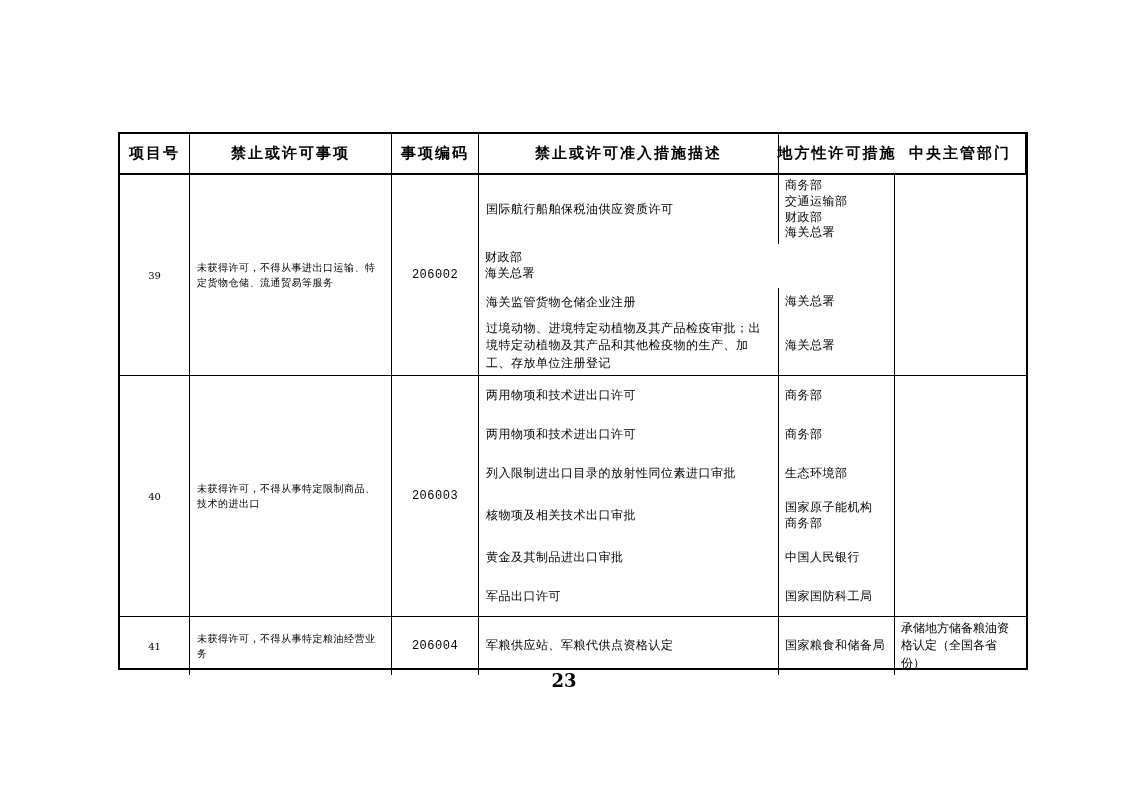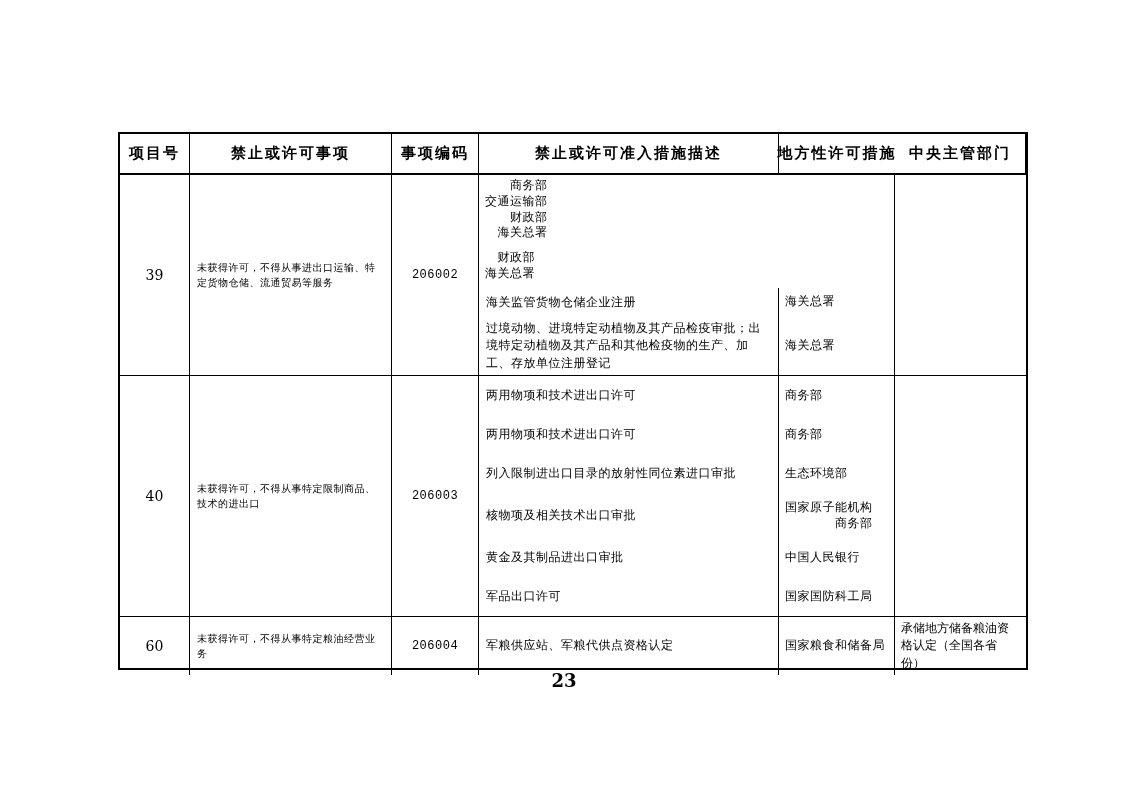--- a/index.html
+++ b/index.html
@@ -34,21 +34,21 @@
     font-weight:bold;
     font-size:15px;
     letter-spacing:2px;
     white-space:nowrap;
   }
   .cell { border-right:1px solid #000; }
   .cell.last { border-right:none; }
   .body-row.bt { border-top:1.5px solid #000; }
   .c-itemno {
     display:flex; align-items:center; justify-content:center;
-    font-size:14px;
+    font-size:10px;
     text-align:right;
   }
   .c-item {
     display:flex; align-items:center;
     padding:4px 7px;
     font-size:10px;
     letter-spacing:0.5px;
     line-height:1.55;
   }
   .c-code {
@@ -75,21 +75,20 @@
     letter-spacing:0.5px;
     line-height:1.45;
   }
   .pair .depts {
     display:flex; align-items:center;
     padding:3px 6px;
     font-size:12px;
     letter-spacing:0.5px;
     line-height:1.32;
     white-space:pre-line;
-    text-align:right;
   }
   .c-local {
     display:flex; align-items:center;
     padding:3px 6px;
     font-size:12px;
     line-height:1.45;
   }
   .r39 { height:200px; }
   .r40 { height:241px; }
   .r41 { height:52px; }
@@ -122,20 +121,21 @@
       <div class="cell last">地方性许可措施</div>
       <div class="cell">中央主管部门</div>
     </div>
 
     <div class="t-row body-row r39">
       <div class="cell c-itemno">39</div>
       <div class="cell c-item">未获得许可，不得从事进出口运输、特定货物仓储、流通贸易等服务</div>
       <div class="cell c-code">206002</div>
       <div class="cell c-mid">
         <div class="pair p1">
+          <div class="desc">国际航行船舶保税油供应资质许可</div>
           <div class="depts">商务部
 交通运输部
 财政部
 海关总署</div>
         </div>
         <div class="pair p2">
           <div class="depts">财政部
 海关总署</div>
         </div>
         <div class="pair p3">
@@ -178,21 +178,21 @@
         </div>
         <div class="pair p6">
           <div class="desc">军品出口许可</div>
           <div class="depts">国家国防科工局</div>
         </div>
       </div>
       <div class="cell last c-local"></div>
     </div>
 
     <div class="t-row body-row bt r41">
-      <div class="cell c-itemno">60</div>
+      <div class="cell c-itemno">41</div>
       <div class="cell c-item">未获得许可，不得从事特定粮油经营业务</div>
       <div class="cell c-code">206004</div>
       <div class="cell c-mid">
         <div class="pair">
           <div class="desc">军粮供应站、军粮代供点资格认定</div>
           <div class="depts">国家粮食和储备局</div>
         </div>
       </div>
       <div class="cell last c-local">承储地方储备粮油资格认定（全国各省份）</div>
     </div>

